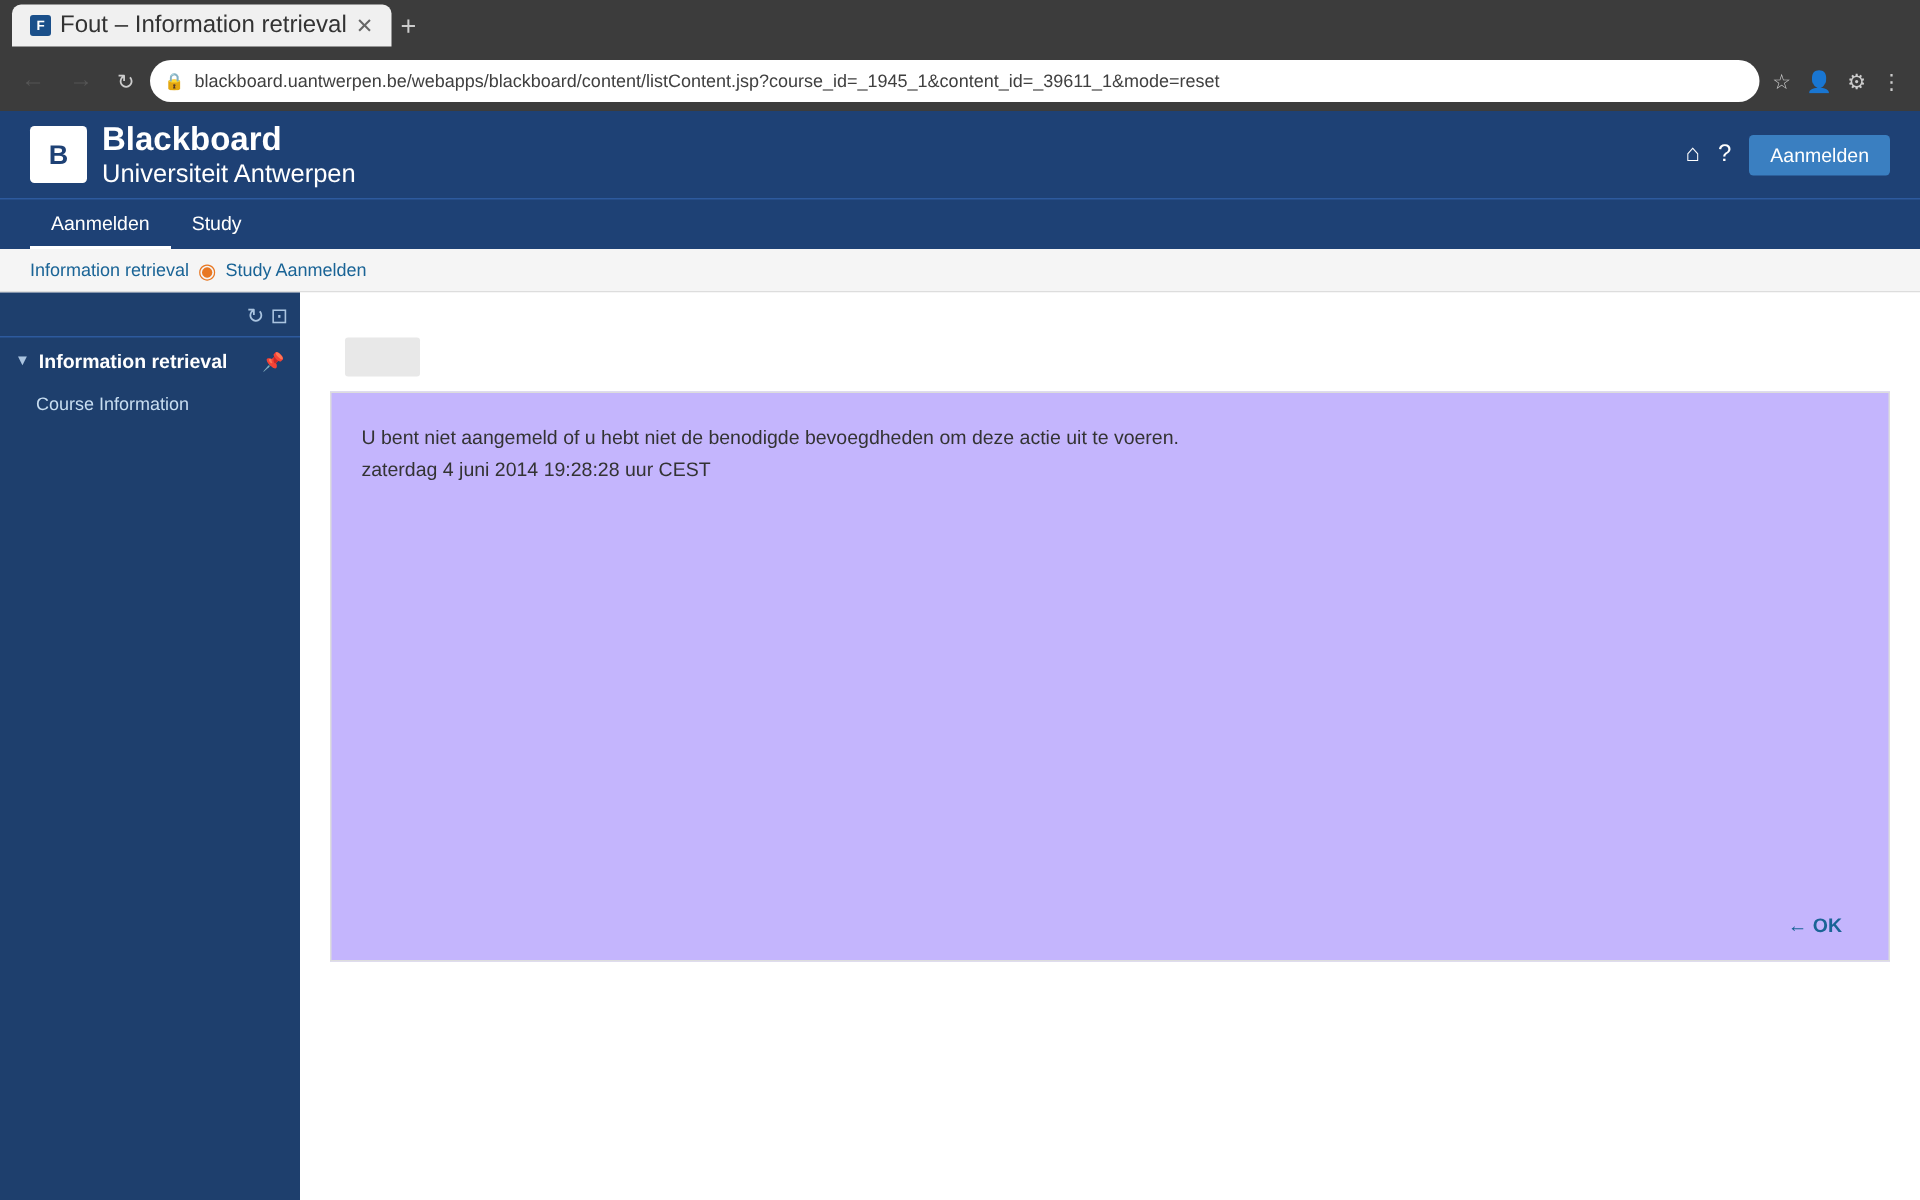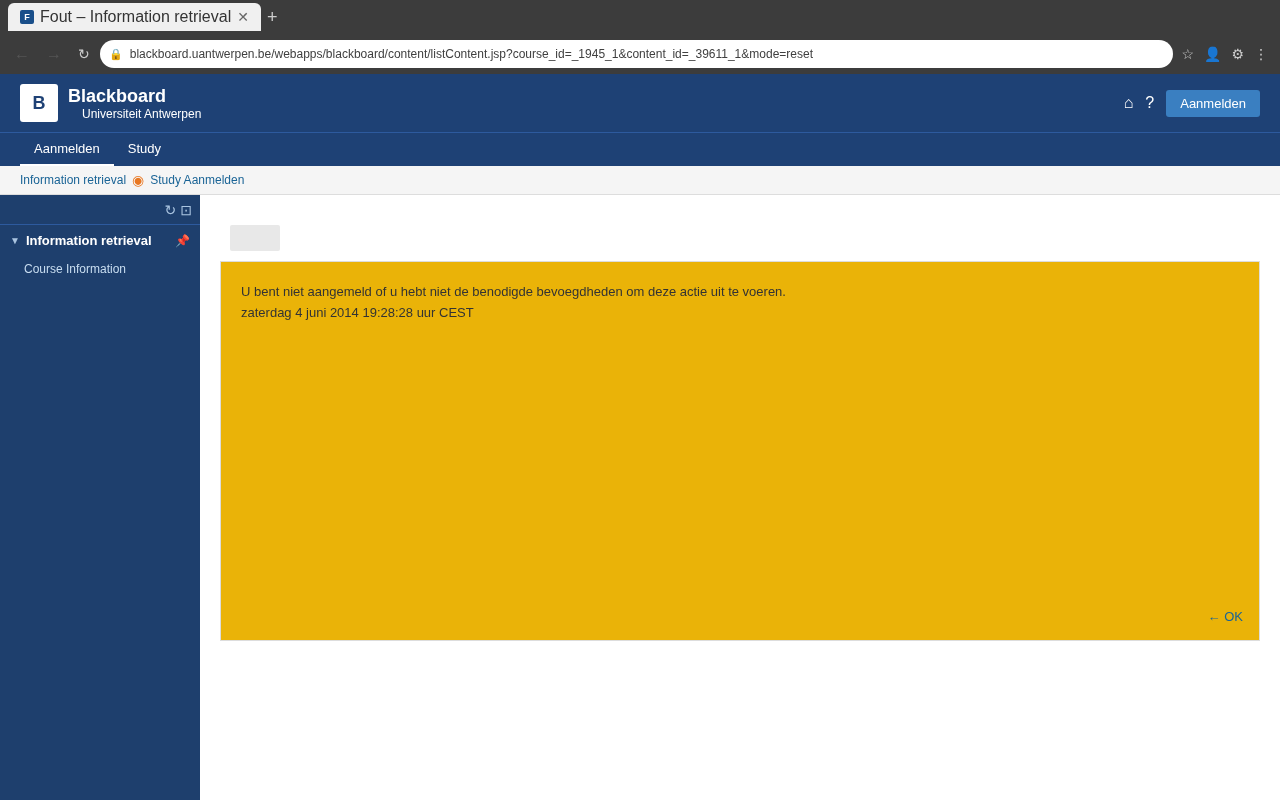--- a/index.html
+++ b/index.html
@@ -25,22 +25,22 @@
     .browser-action-btn { background: none; border: none; color: #ccc; font-size: 14px; cursor: pointer; padding: 4px; }
 
     
     .bb-app { background: #fff; width: 1280px; min-height: 760px; }
 
     
     .bb-header { background: #1e4175; padding: 0 20px; display: flex; align-items: center; justify-content: space-between; height: 58px; }
     .bb-logo { display: flex; align-items: center; gap: 10px; }
     .bb-logo-box { width: 38px; height: 38px; background: #fff; display: flex; align-items: center; justify-content: center; border-radius: 3px; font-weight: bold; font-size: 18px; color: #1e4175; }
     .bb-logo-text { color: #fff; }
-    .bb-logo-title { font-size: 18px; font-weight: bold; }
-    .bb-logo-subtitle { font-size: 12px; margin-left: 14px; }
+    .bb-logo-title { font-size: 22px; font-weight: bold; }
+    .bb-logo-subtitle { font-size: 17px; }
     .bb-header-actions { display: flex; align-items: center; gap: 12px; }
     .bb-header-icon { color: #fff; font-size: 16px; cursor: pointer; }
     .bb-login-btn { background: #3a7fc1; color: #fff; border: none; padding: 6px 14px; border-radius: 3px; cursor: pointer; font-size: 13px; }
 
     
     .bb-topnav { background: #1e4175; padding: 0 20px; border-top: 1px solid #2d5a9e; }
     .bb-topnav ul { display: flex; list-style: none; }
     .bb-topnav li a { display: block; color: #fff; text-decoration: none; padding: 8px 14px; font-size: 13px; border-bottom: 2px solid transparent; }
     .bb-topnav li.active a { border-bottom: 2px solid #fff; }
 
@@ -61,23 +61,23 @@
     .sidebar-section-header { display: flex; align-items: center; padding: 8px 10px; color: #fff; font-size: 13px; font-weight: bold; cursor: pointer; }
     .sidebar-section-arrow { margin-right: 6px; font-size: 10px; color: #aac4e0; }
     .sidebar-section-pin { margin-left: auto; color: #aac4e0; font-size: 12px; }
     .sidebar-item { padding: 6px 0 6px 24px; color: #c8ddf0; font-size: 12px; cursor: pointer; }
 
     
     .bb-content { flex: 1; background: #fff; }
 
     
     .error-container { padding: 20px; }
-    .error-box { border: 1px solid #ddd; background: #eab308; padding: 20px 4px 60px 20px; min-height: 380px; position: relative; }
+    .error-box { border: 1px solid #ddd; background: #c4b5fd; padding: 20px 4px 60px 20px; min-height: 380px; position: relative; }
     .error-message { font-size: 13px; color: #333; line-height: 1.6; }
-    .error-ok { position: absolute; bottom: 16px; right: 16px; color: #1a6496; text-decoration: none; font-size: 13px; cursor: pointer; }
+    .error-ok { position: absolute; bottom: 16px; right: 31px; color: #1a6496; text-decoration: none; font-size: 13px; cursor: pointer; font-weight: bold; }
 
     .content-loading-bar { background: #e8e8e8; height: 26px; width: 50px; margin: 10px 10px; border-radius: 2px; }
   </style>
 </head>
 <body>
 
 <div class="browser-chrome">
 
   <div class="tab-bar">
     <div class="tab">

